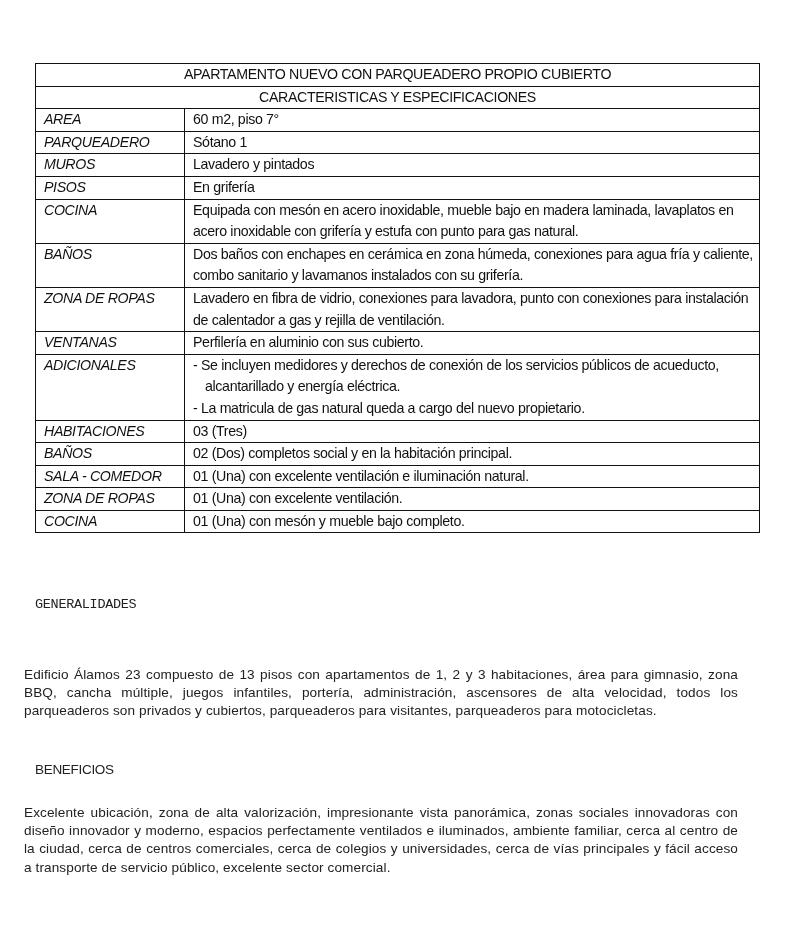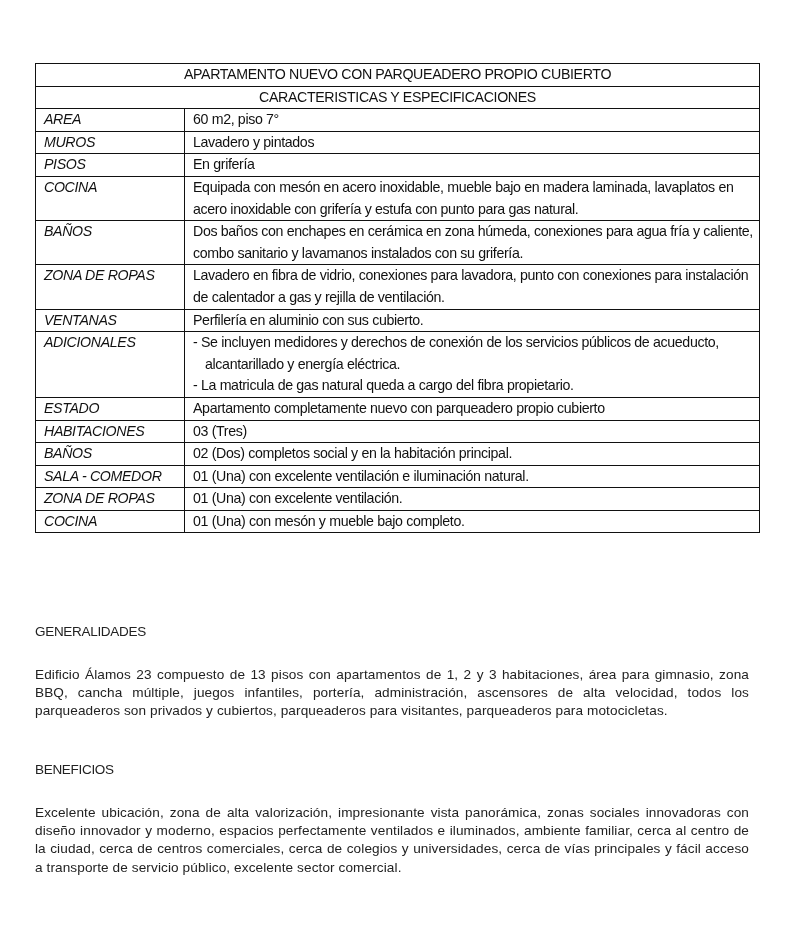--- a/index.html
+++ b/index.html
@@ -21,41 +21,45 @@
   .spec-table td.label { width:140px; white-space:nowrap;font-style:italic; }
   .spec-table td.value { padding-left:8px; padding-right:4px; }
   .bullet { display:block; padding-left:12px; text-indent:-12px; }
   .section-title {
     position:absolute; left:35px;
     font-family:"Liberation Sans", sans-serif;
     font-size:13.5px; color:#222;
     letter-spacing:-0.3px;
   }
   .section-body {
-    position:absolute; left:35px; width:714px;
+    position:absolute; left:24px; width:714px;
     font-family:"Liberation Sans", sans-serif;
     font-size:13.6px; color:#222;
     line-height:18.2px; text-align:justify;
     letter-spacing:0.1px;
   }
 </style>
 </head>
 <body>
 
 <table class="spec-table">
   <tbody>
     <tr>
       <td class="head" colspan="2">APARTAMENTO NUEVO CON PARQUEADERO PROPIO CUBIERTO</td>
     </tr>
     <tr>
       <td class="head" colspan="2">CARACTERISTICAS Y ESPECIFICACIONES</td>
     </tr>
     <tr>
       <td class="label">AREA</td>
       <td class="value">60 m2, piso 7°</td>
+    </tr>
+    <tr>
+      <td class="label">PARQUEADERO</td>
+      <td class="value">Sótano 1</td>
     </tr>
     <tr>
       <td class="label">MUROS</td>
       <td class="value">Lavadero y pintados</td>
     </tr>
     <tr>
       <td class="label">PISOS</td>
       <td class="value">En grifería</td>
     </tr>
     <tr>
@@ -71,26 +75,22 @@
       <td class="value">Lavadero en fibra de vidrio, conexiones para lavadora, punto con conexiones para instalación de calentador a gas y rejilla de ventilación.</td>
     </tr>
     <tr>
       <td class="label">VENTANAS</td>
       <td class="value">Perfilería en aluminio con sus cubierto.</td>
     </tr>
     <tr>
       <td class="label">ADICIONALES</td>
       <td class="value">
         <span class="bullet">- Se incluyen medidores y derechos de conexión de los servicios públicos de acueducto, alcantarillado y energía eléctrica.</span>
-        <span class="bullet">- La matricula de gas natural queda a cargo del fibra propietario.</span>
+        <span class="bullet">- La matricula de gas natural queda a cargo del nuevo propietario.</span>
       </td>
-    </tr>
-    <tr>
-      <td class="label">ESTADO</td>
-      <td class="value">Apartamento completamente nuevo con parqueadero propio cubierto</td>
     </tr>
     <tr>
       <td class="label">HABITACIONES</td>
       <td class="value">03 (Tres)</td>
     </tr>
     <tr>
       <td class="label">BAÑOS</td>
       <td class="value">02 (Dos) completos social y en la habitación principal.</td>
     </tr>
     <tr>
@@ -101,17 +101,17 @@
       <td class="label">ZONA DE ROPAS</td>
       <td class="value">01 (Una) con excelente ventilación.</td>
     </tr>
     <tr>
       <td class="label">COCINA</td>
       <td class="value">01 (Una) con mesón y mueble bajo completo.</td>
     </tr>
   </tbody>
 </table>
 
-<div class="section-title" style="top:624px;">GENERALIDADES</div>
+<div class="section-title" style="top:597px;font-family:Liberation Mono, monospace;">GENERALIDADES</div>
 <div class="section-body" style="top:666px;">Edificio Álamos 23 compuesto de 13 pisos con apartamentos de 1, 2 y 3 habitaciones, área para gimnasio, zona BBQ, cancha múltiple, juegos infantiles, portería, administración, ascensores de alta velocidad, todos los parqueaderos son privados y cubiertos, parqueaderos para visitantes, parqueaderos para motocicletas.</div>
 
 <div class="section-title" style="top:762px;">BENEFICIOS</div>
 <div class="section-body" style="top:804px;">Excelente ubicación, zona de alta valorización, impresionante vista panorámica, zonas sociales innovadoras con diseño innovador y moderno, espacios perfectamente ventilados e iluminados, ambiente familiar, cerca al centro de la ciudad, cerca de centros comerciales, cerca de colegios y universidades, cerca de vías principales y fácil acceso a transporte de servicio público, excelente sector comercial.</div>
 
 </body></html>

